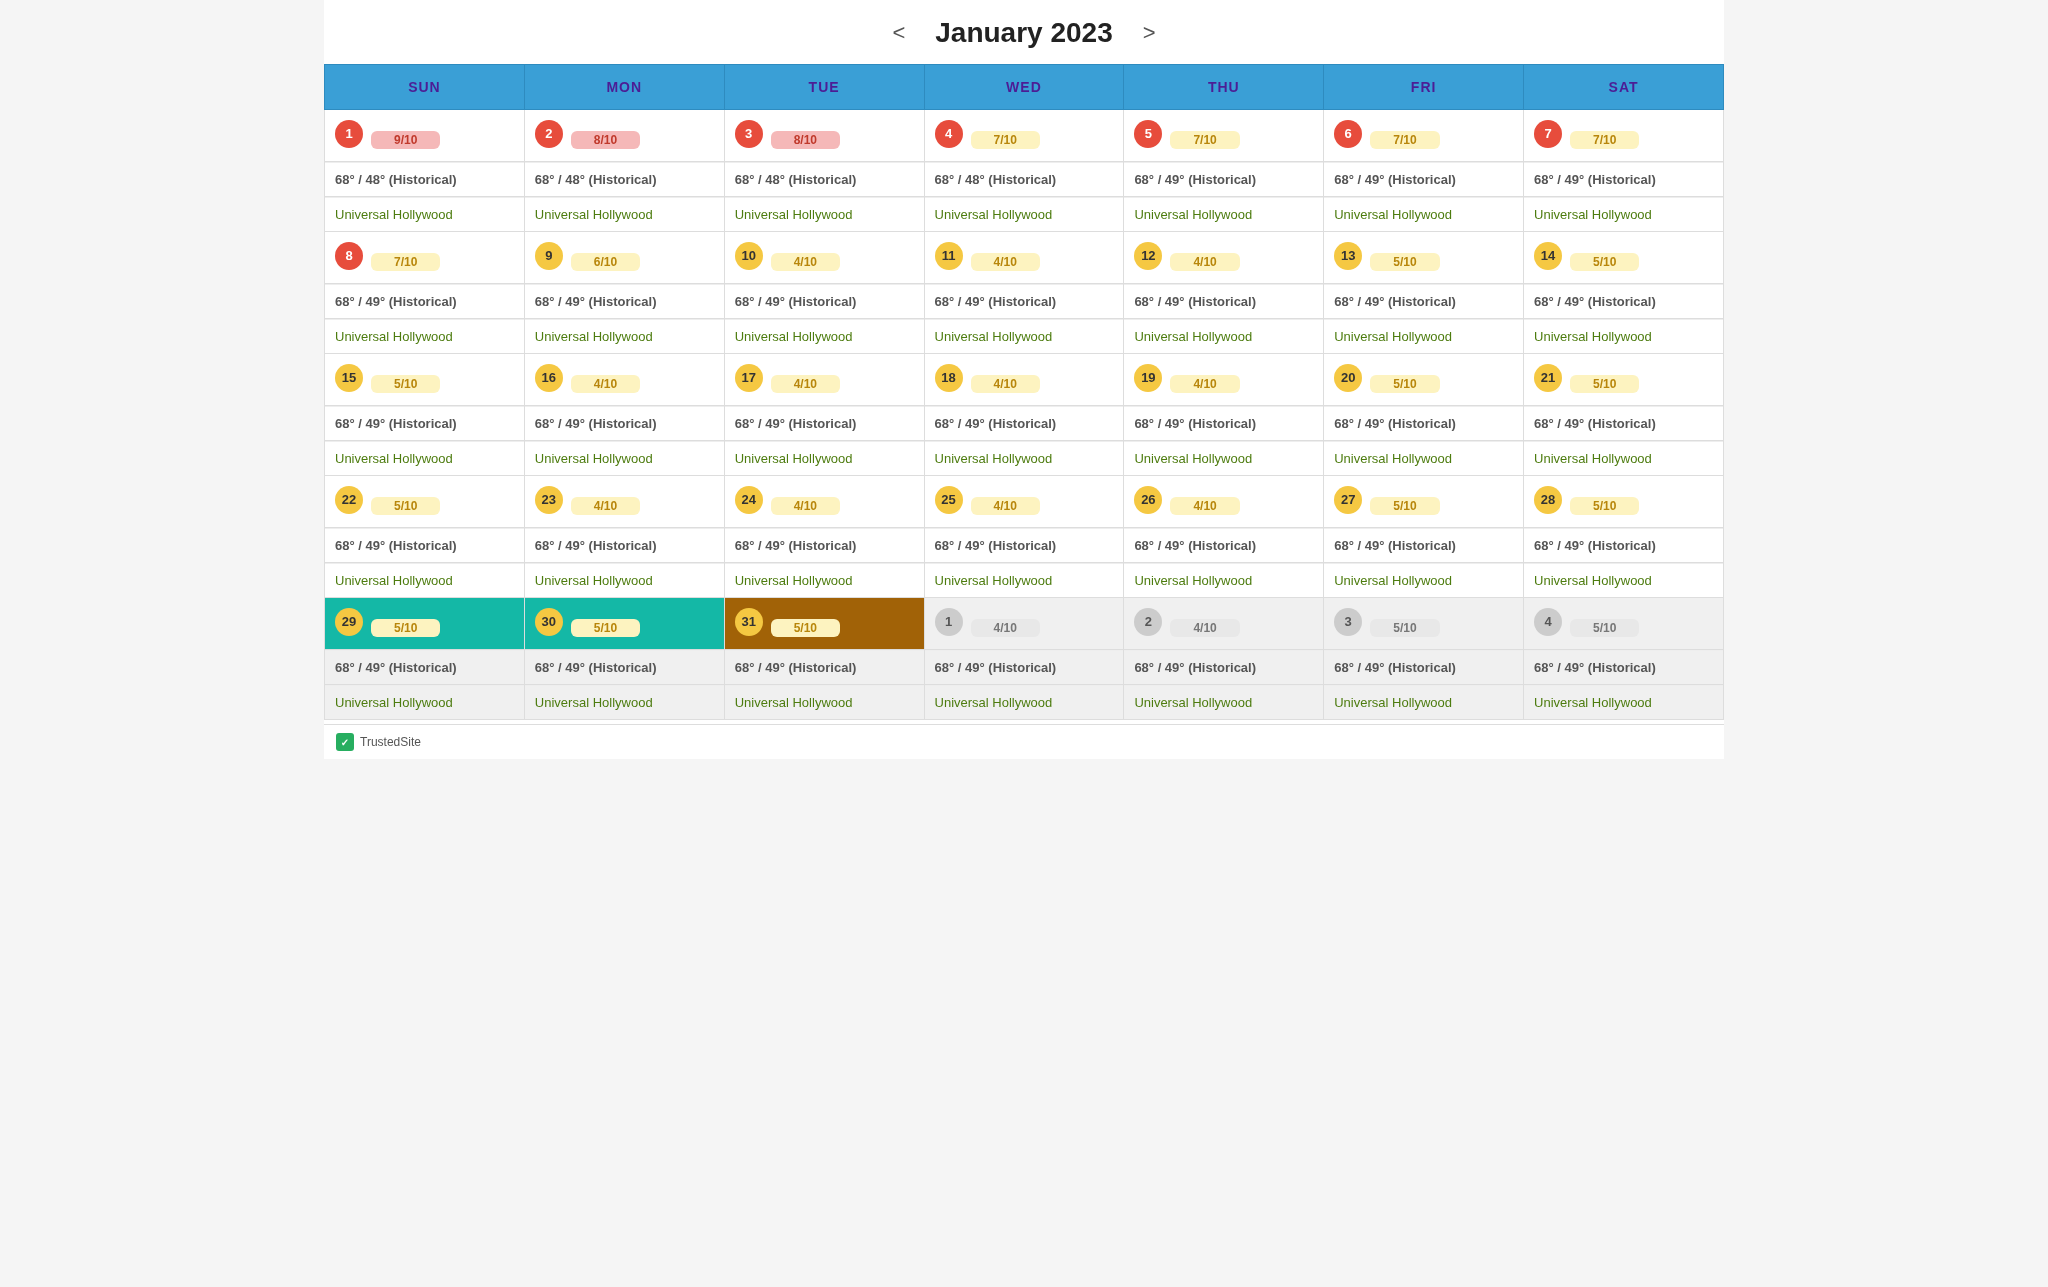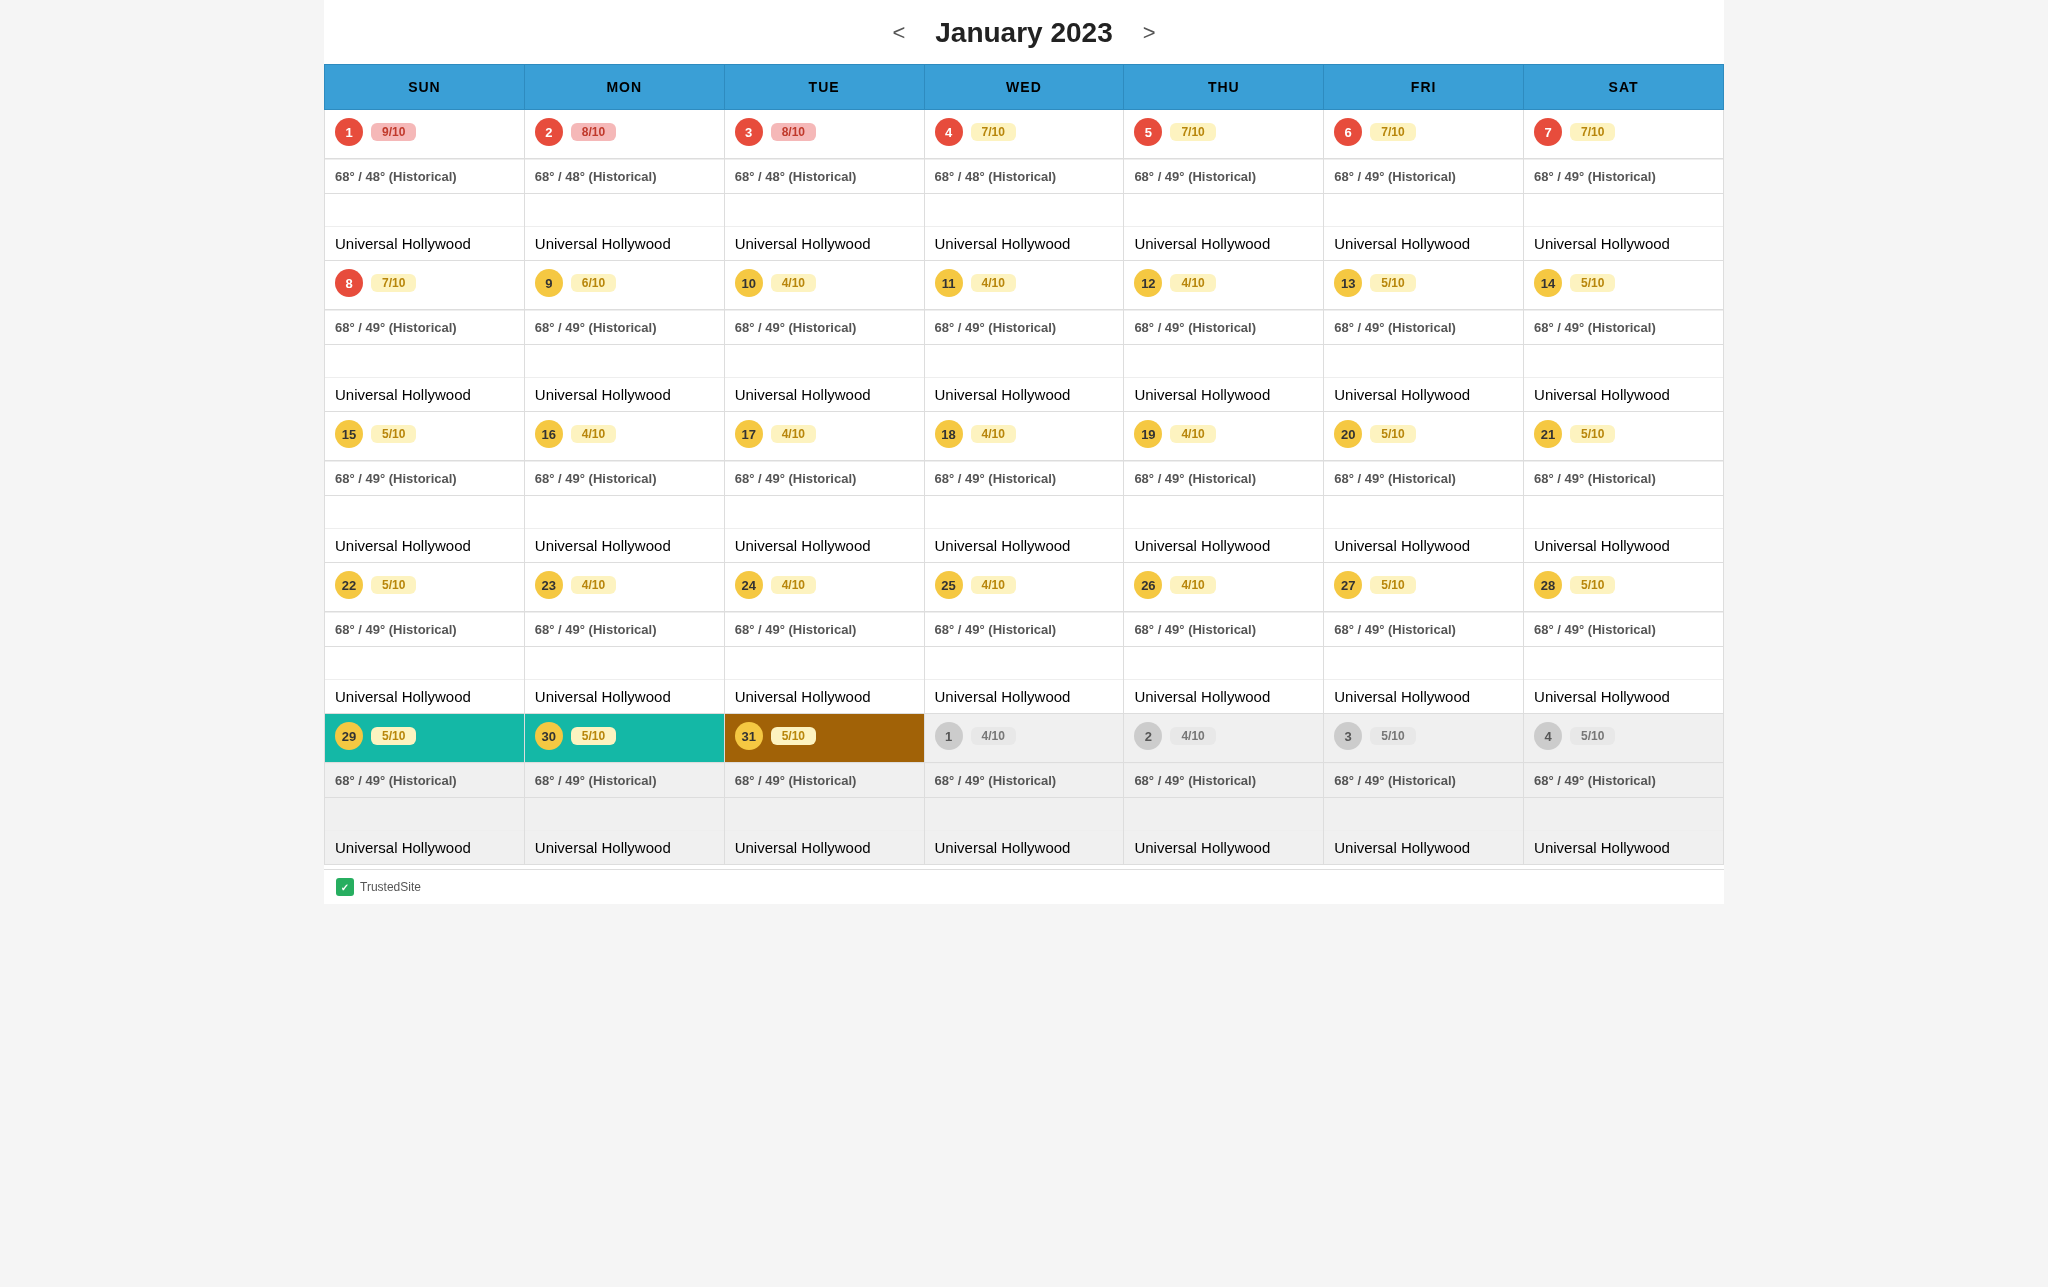--- a/index.html
+++ b/index.html
@@ -35,21 +35,21 @@
       font-weight: 700;
       color: #222;
     }
     .calendar-table {
       width: 100%;
       border-collapse: collapse;
       table-layout: fixed;
     }
     .calendar-table th {
       background: #3a9fd6;
-      color: #000000;
+      color: #4c1d95;
       font-size: 14px;
       font-weight: 700;
       text-align: center;
       padding: 14px 0;
       border: 1px solid #2e8bbf;
       letter-spacing: 1px;
     }
     .calendar-table td {
       border: 1px solid #ddd;
       vertical-align: top;
@@ -70,50 +70,50 @@
       font-size: 13px;
       color: #555;
       padding: 6px 10px;
       border-top: 1px solid #eee;
       min-height: 34px;
       display: flex;
       align-items: center;
       font-weight: bold;
     }
     .cell-row-3 {
-      font-size: 15px;
-      color: #000000;
+      font-size: 13px;
+      color: #4d7c0f;
       padding: 6px 10px;
       border-top: 1px solid #eee;
       min-height: 34px;
       display: flex;
       align-items: center;
       cursor: pointer;
-      margin-top: 32px;
     }
     .day-number {
       width: 28px;
       height: 28px;
       border-radius: 50%;
       display: flex;
       align-items: center;
       justify-content: center;
       font-size: 13px;
       font-weight: 700;
       color: #fff;
       flex-shrink: 0;
     }
     .day-red { background: #e74c3c; }
     .day-yellow { background: #f5c842; color: #333; }
     .day-gray-light { background: #ccc; color: #555; }
     .score-badge {
       border-radius: 6px;
-      padding: 2px 11px;
+      padding: 2px 23px;
       font-size: 12px;
       font-weight: 600;
+      margin-top: 13px;
     }
     .score-red { background: #f5b8b8; color: #c0392b; }
     .score-yellow { background: #fdf3c0; color: #b8860b; }
     .score-gray { background: #e8e8e8; color: #777; }
     .trustedsite {
       display: flex;
       align-items: center;
       gap: 6px;
       padding: 8px 12px;
       font-size: 12px;

